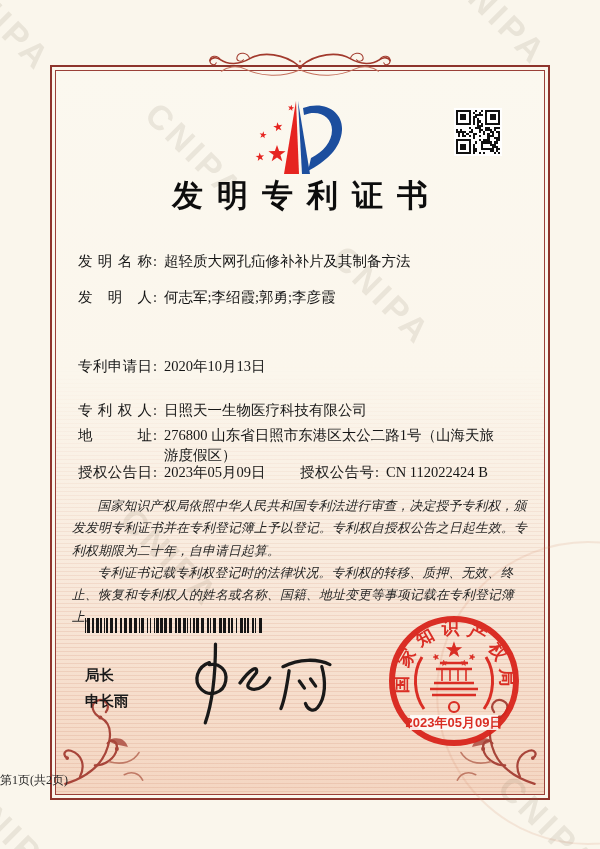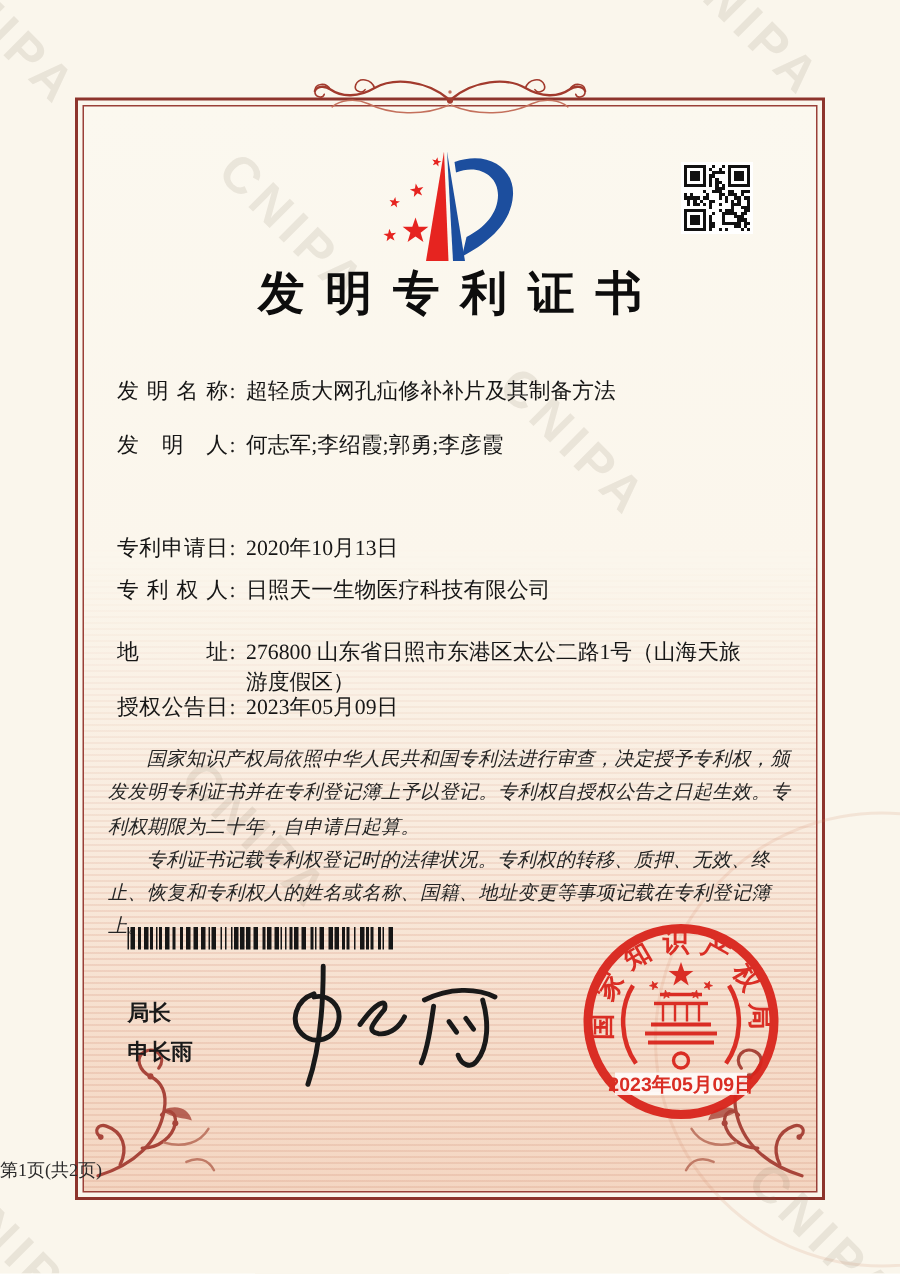--- a/index.html
+++ b/index.html
@@ -48,21 +48,21 @@
     font-size:31px;font-weight:bold;letter-spacing:14px;text-indent:14px;color:#0d0d0d;
   }
   .row{position:absolute;left:78px;width:452px;font-size:14.5px;line-height:1.38;}
   .row .flabel{
     display:inline-block;width:74px;vertical-align:top;
     text-align:justify;text-align-last:justify;color:#161616;
   }
   .row .colon{display:inline-block;vertical-align:top;margin:0 7px 0 1px;}
   .row .fvalue{display:inline-block;vertical-align:top;color:#161616;}
   .row-name{top:251px;} .row-inventors{top:287px;} .row-patno{top:320px;}
-  .row-filing{top:356px;} .row-patentee{top:384px;}
+  .row-filing{top:356px;} .row-patentee{top:400px;}
   .row-address{top:425px;} .row-address .fvalue{width:344px;}
   .row-grant{top:462px;}
   .grant2{position:absolute;left:222px;top:0;white-space:nowrap;}
   .legal{
     position:absolute;left:72px;width:462px;top:495px;
     font-size:12.8px;line-height:1.74;font-style:italic;letter-spacing:.2px;color:#242424;
   }
   .legal p{margin:0;text-indent:2em;}
   .barcode{position:absolute;left:85px;top:618px;width:180px;height:15px;}
   .barcode div{position:absolute;top:0;bottom:0;background:#161616;}
@@ -394,20 +394,23 @@
       <span class="flabel">专利申请日</span><span class="colon">:</span><span class="fvalue">2020年10月13日</span>
     </div>
     <div class="row row-patentee">
       <span class="flabel">专利权人</span><span class="colon">:</span><span class="fvalue">日照天一生物医疗科技有限公司</span>
     </div>
     <div class="row row-address">
       <span class="flabel">地址</span><span class="colon">:</span><span class="fvalue">276800 山东省日照市东港区太公二路1号（山海天旅游度假区）</span>
     </div>
     <div class="row row-grant">
       <span class="flabel">授权公告日</span><span class="colon">:</span><span class="fvalue">2023年05月09日</span>
+      <span class="grant2">
+        <span class="flabel">授权公告号</span><span class="colon">:</span><span class="fvalue">CN 112022424 B</span>
+      </span>
     </div>
 
     <div class="legal">
       <p>国家知识产权局依照中华人民共和国专利法进行审查，决定授予专利权，颁发发明专利证书并在专利登记簿上予以登记。专利权自授权公告之日起生效。专利权期限为二十年，自申请日起算。</p>
       <p>专利证书记载专利权登记时的法律状况。专利权的转移、质押、无效、终止、恢复和专利权人的姓名或名称、国籍、地址变更等事项记载在专利登记簿上。</p>
     </div>
 
     <div class="barcode" id="barcode">
         <div style="left:0px;width:1px"></div>
         <div style="left:2px;width:3px"></div>

